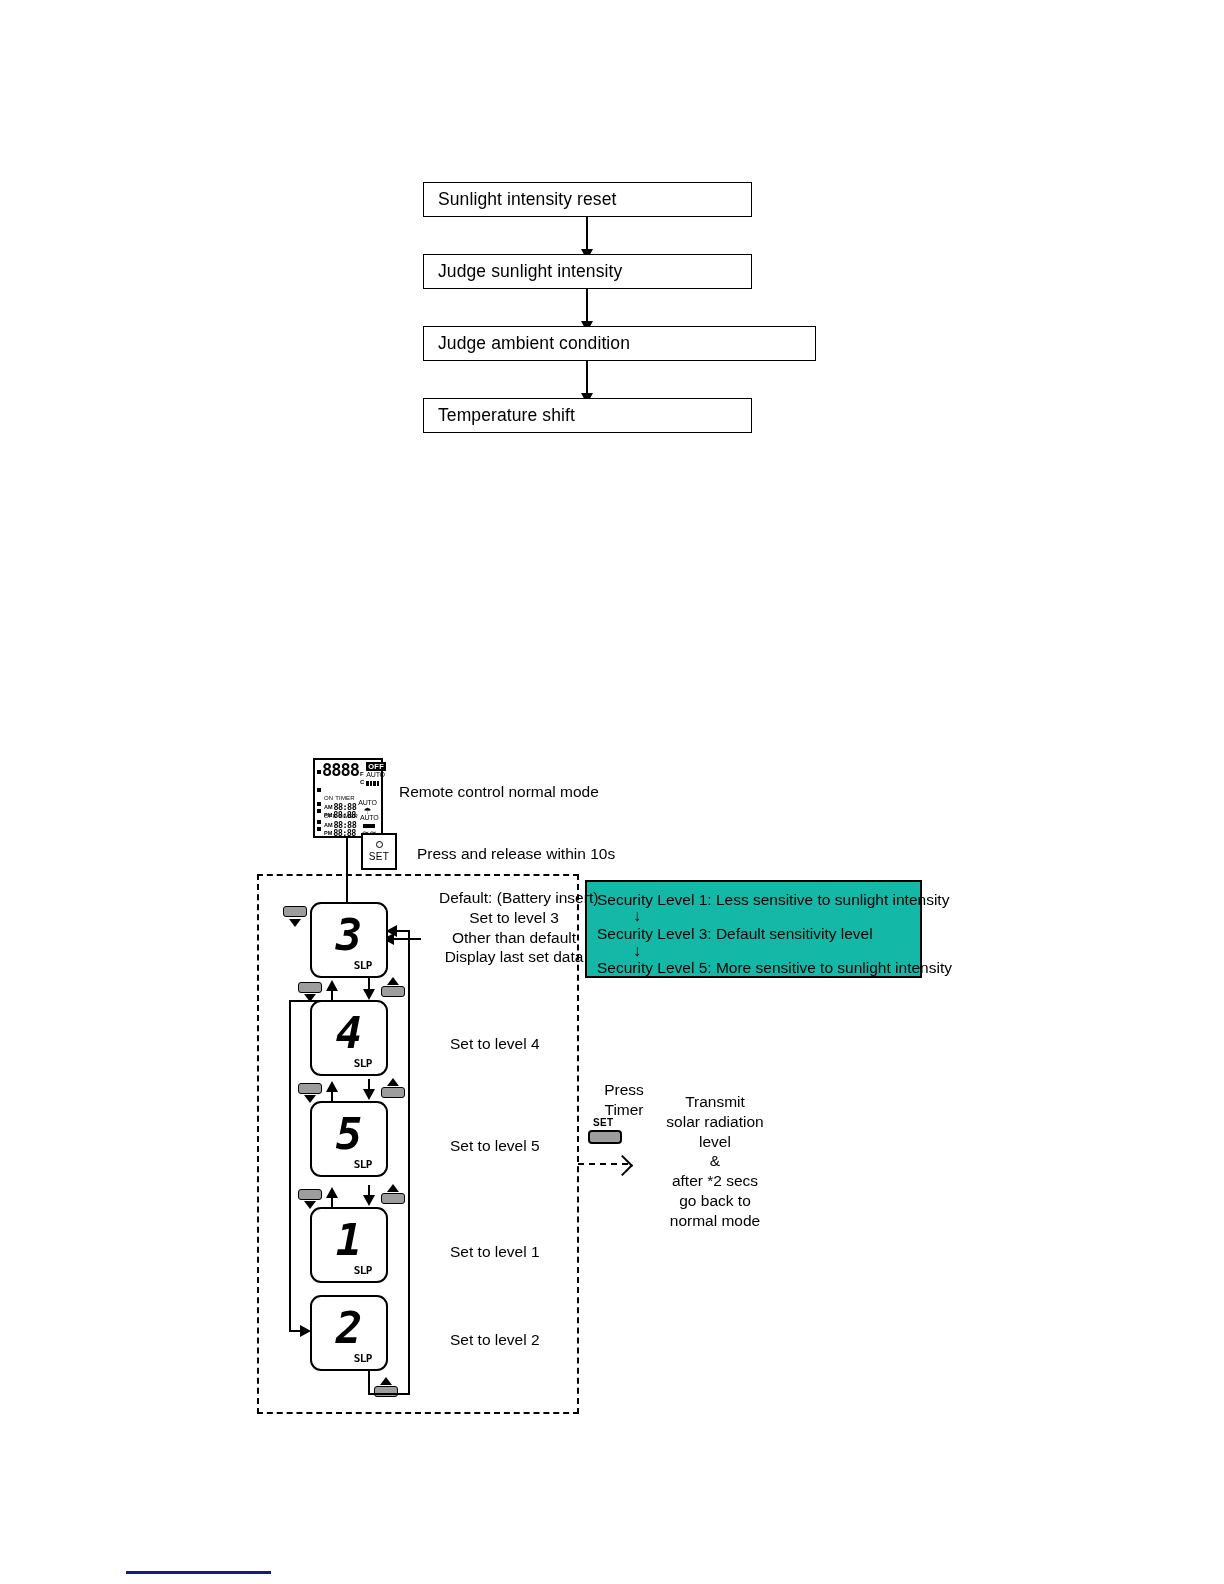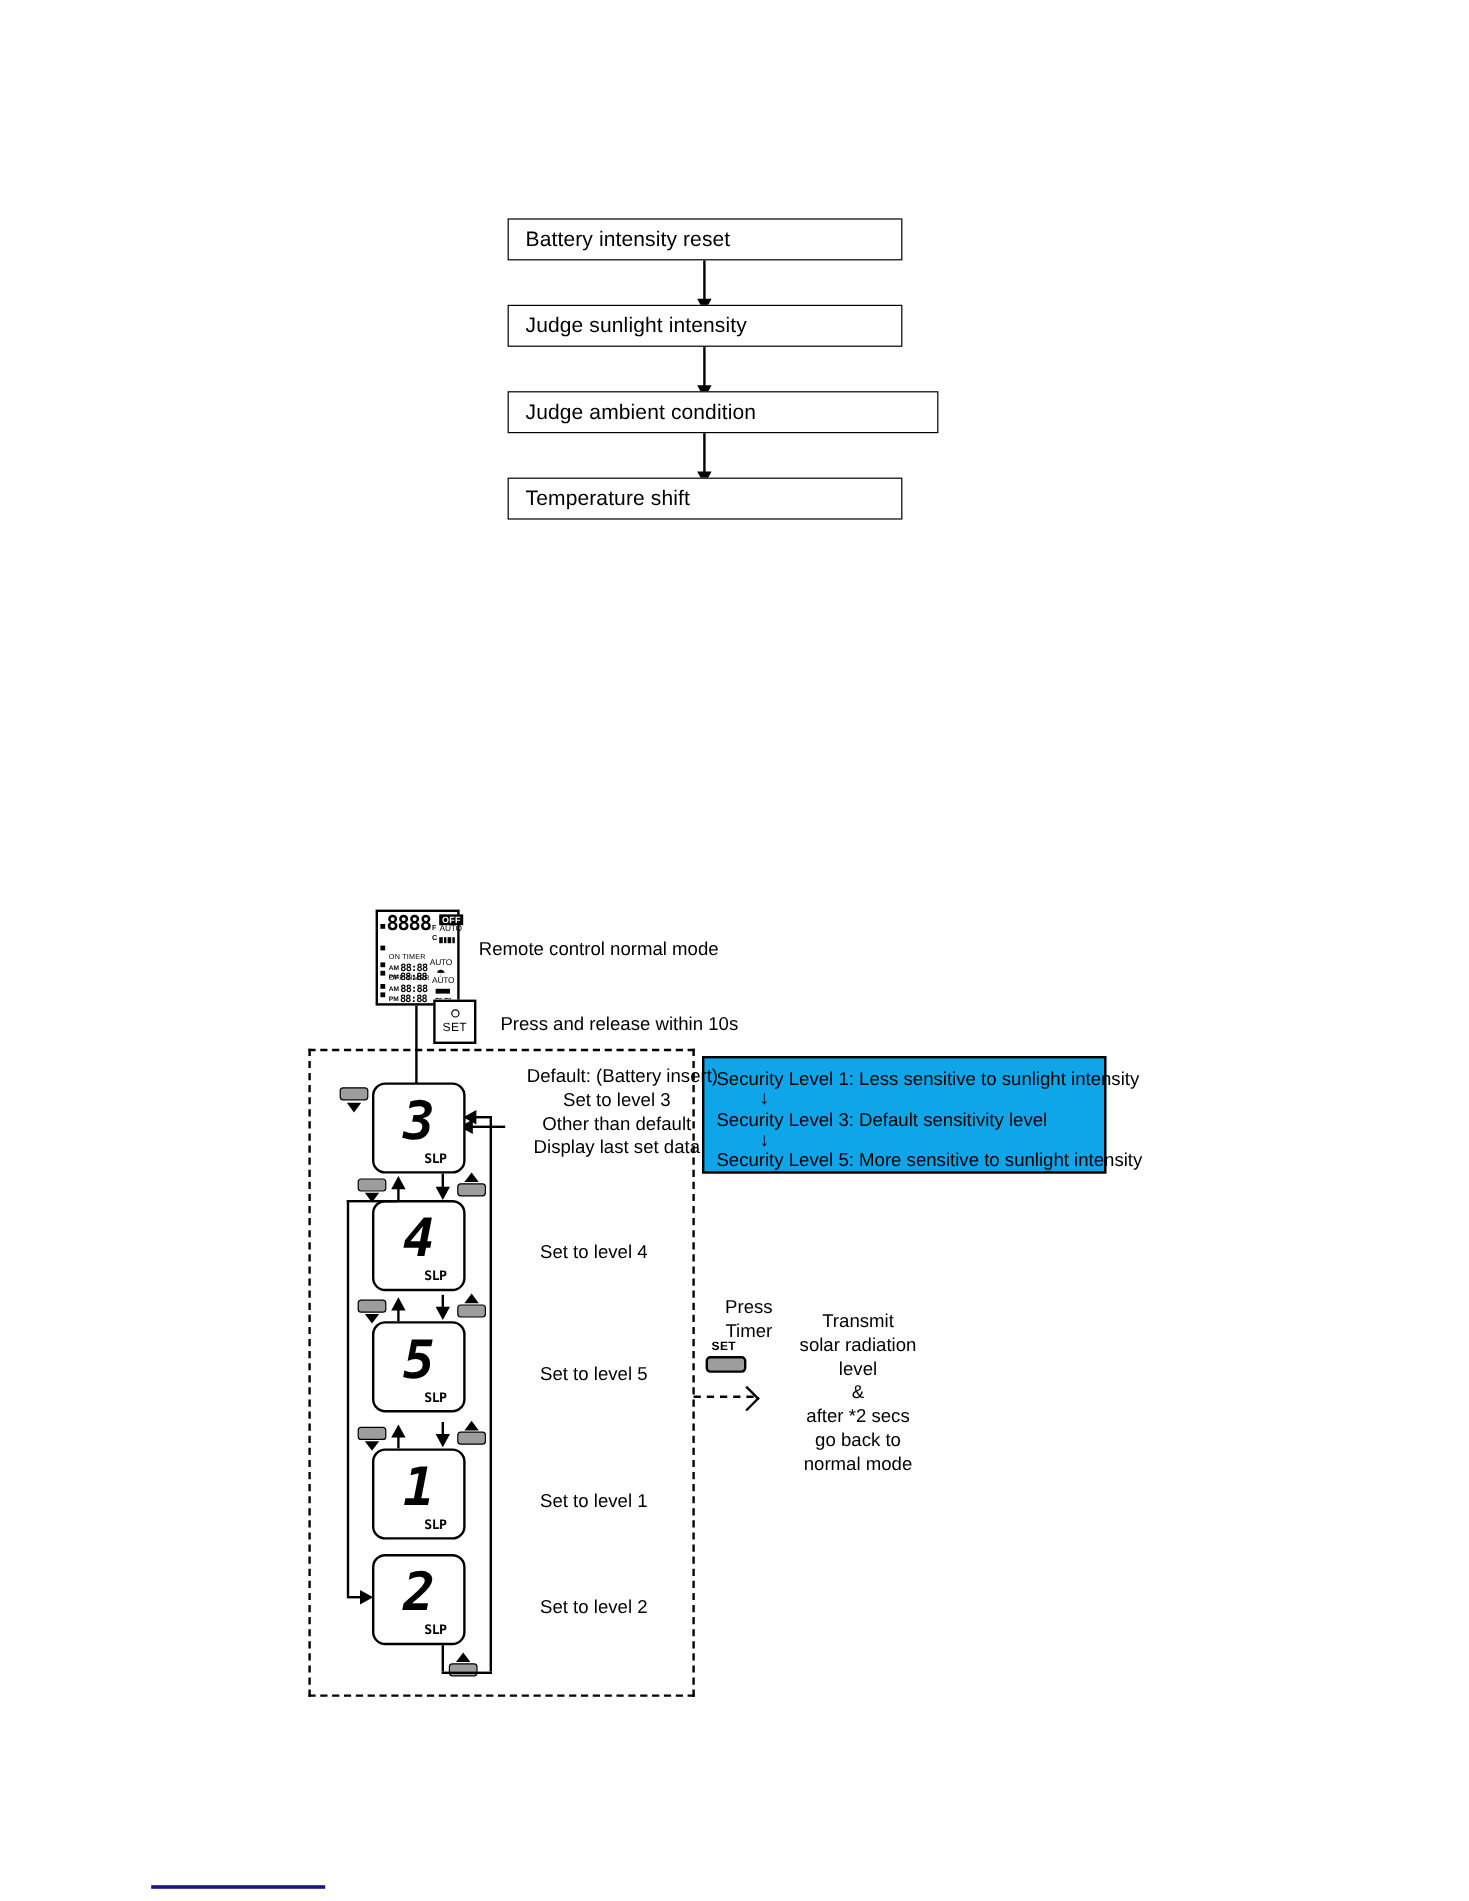--- a/index.html
+++ b/index.html
@@ -63,21 +63,21 @@
     position: absolute;
     border: 2.4px dashed #000;
     box-sizing: border-box;
     background: transparent;
   }
   
   .sec-box {
     position: absolute;
     border: 2px solid #000;
     box-sizing: border-box;
-    background: #0ea5e9;
+    background: #14b8a6;
     padding: 9px 10px 8px 10px;
   }
   .sec-line { font-size: 15.5px; white-space: nowrap; line-height: 1.12; }
   .sec-arrow {
     font-size: 16px;
     line-height: 1.05;
     padding-left: 36px;
   }
 
   
@@ -255,30 +255,30 @@
   }
 </style>
 </head>
 <body>
 
 <div class="page">
 
   <div>
 
     <div class="flow-box" style="left:423px; top:182px; width:329px; height:35px;">
-      <span>Battery intensity reset</span>
+      <span>Sunlight intensity reset</span>
     </div>
     <div class="flow-arrow" style="left:586px; top:217px; height:42px;"></div>
 
     <div class="flow-box" style="left:423px; top:254px; width:329px; height:35px;text-align:right;">
       <span>Judge sunlight intensity</span>
     </div>
     <div class="flow-arrow" style="left:586px; top:289px; height:42px;"></div>
 
-    <div class="flow-box" style="left:423px; top:326px; width:359px; height:35px;">
+    <div class="flow-box" style="left:423px; top:326px; width:393px; height:35px;">
       <span>Judge ambient condition</span>
     </div>
     <div class="flow-arrow" style="left:586px; top:361px; height:42px;"></div>
 
     <div class="flow-box" style="left:423px; top:398px; width:329px; height:35px;">
       <span>Temperature shift</span>
     </div>
   </div>
 
   <div>

